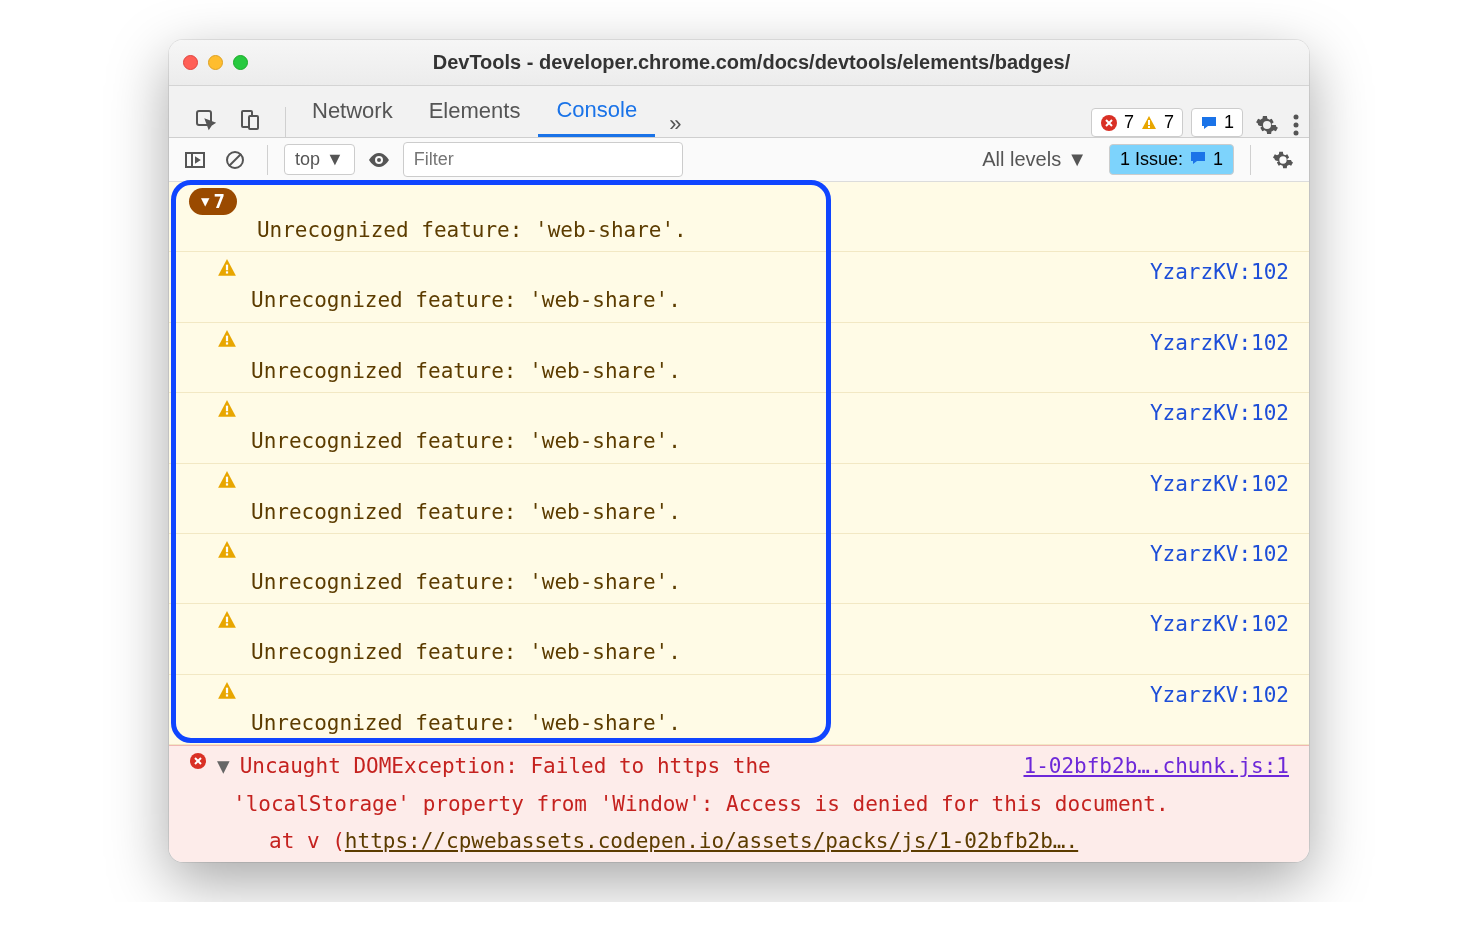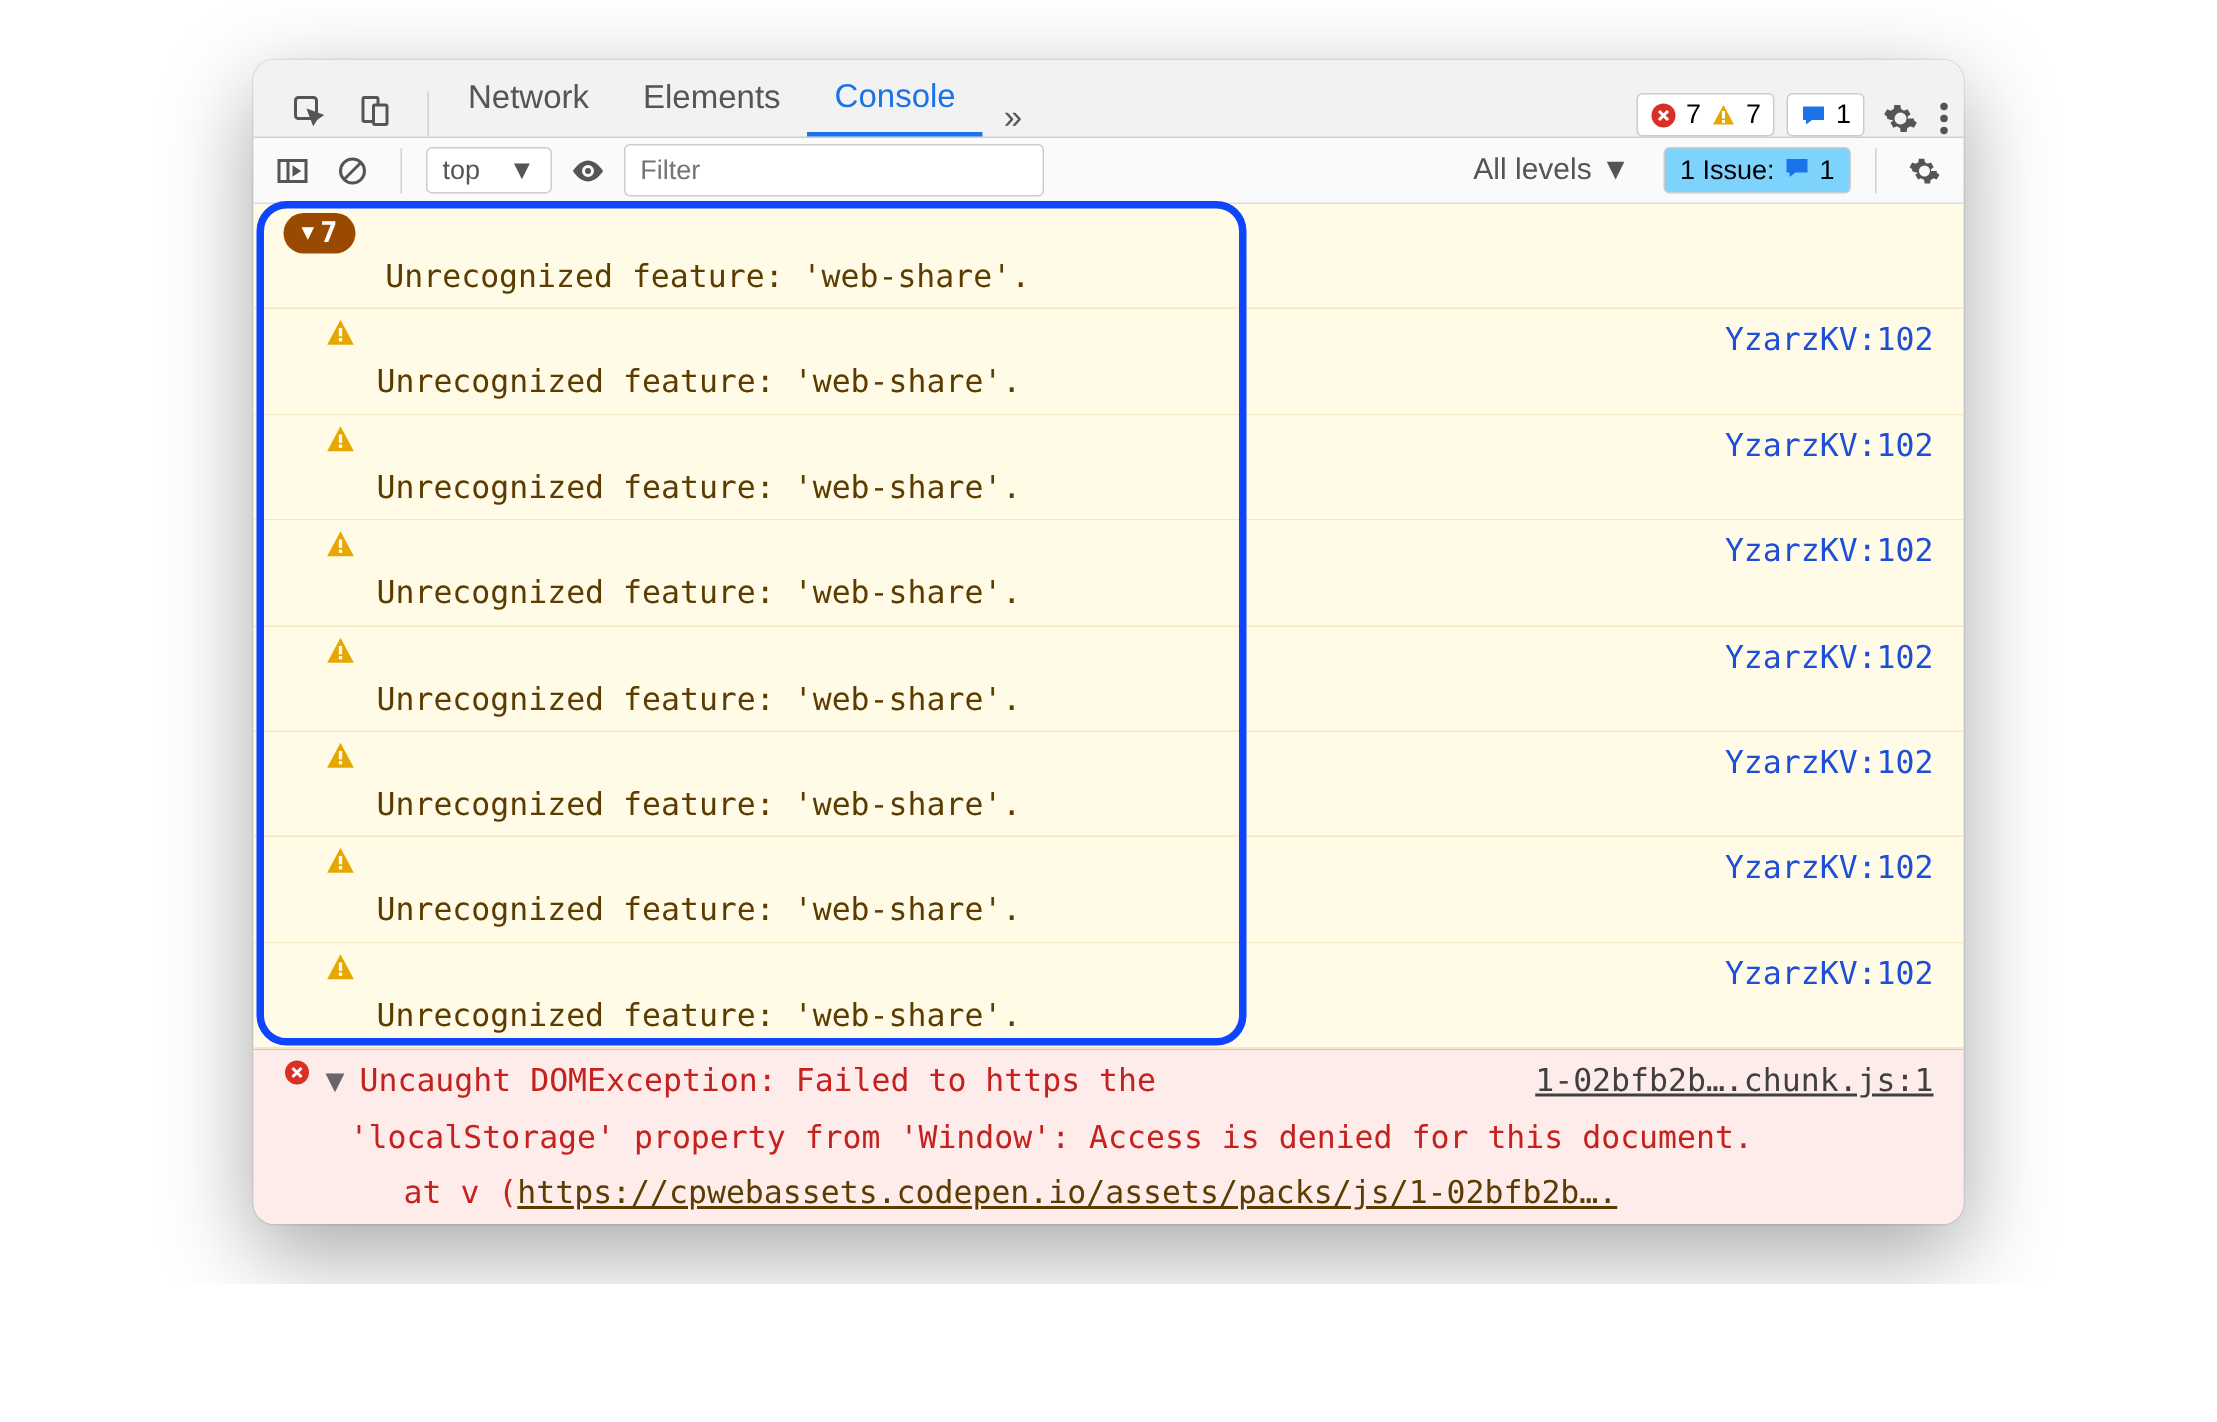--- a/index.html
+++ b/index.html
@@ -59,21 +59,21 @@
   .badge-group .warn-ico { color:#e8a600;}
   .badge-group .msg-ico { color:#1a73e8;}
   .end-icons { display:flex; gap:14px; align-items:center; padding-left:12px;}
   .gear, .kebab { color:#555; }
   
   .toolbar {
     height:44px; border-bottom:1px solid #dcdcdc; background:#fafafa;
     display:flex; align-items:center; padding:0 10px; gap:8px;
   }
   .tb-btn { width:32px;height:32px;display:flex;align-items:center;justify-content:center;color:#555;}
-  .context-select { border:1px solid #ccc; border-radius:4px; padding:4px 10px; background:#fff; color:#555; font-size:18px; display:flex;align-items:center;gap:19px;justify-content:center;}
+  .context-select { border:1px solid #ccc; border-radius:4px; padding:4px 10px; background:#fff; color:#555; font-size:18px; display:flex;align-items:center;gap:6px;justify-content:center;}
   .eye { color:#555; }
   .filter-input { flex:0 0 280px; border:1px solid #ccc; border-radius:4px; padding:6px 10px; font-size:18px; color:#888; background:#fff;}
   .levels { color:#555; font-size:20px; display:flex;align-items:center; gap:6px;}
   .issues { border:1px solid #ccc; border-radius:4px; padding:4px 10px; font-size:18px; display:flex;align-items:flex-start;gap:6px; background:#7dd3fc;}
   
   .console-body { font-family: "SF Mono", Menlo, Consolas, monospace; font-size:21px; line-height:1.4; color:#5f4b00;}
   .highlight-box { position:relative; }
   .highlight-border {
     position:absolute; top:-2px; left:2px; width:660px; height:100%;
     border:5px solid #1045ff; border-radius:20px; pointer-events:none; z-index:5;
@@ -88,31 +88,39 @@
   .warn-tri {
     color:#e8a600; margin-right:14px; flex:0 0 auto; margin-left:28px;
   }
   .msg-text { flex:1; color:#5c3c00;margin-top:28px; }
   .src-link { color:#1d4ed8; margin-left:auto; padding-left:20px;}
   .row.error { background:#fdecea; color:#c5221f; border-top:1px solid #f0b7b3; border-bottom:none;}
   .row.error .disc { display:flex; gap:8px; flex-direction:column; width:100%;}
   .err-line1 { display:flex; gap:10px; align-items:flex-start;}
   .err-icon-circle { color:#d93025; flex:0 0 auto;}
   .err-caret { color:#666; }
-  .err-src { color:#404040; text-decoration:underline; margin-left:auto;}
+  .err-src { color:#6d28d9; text-decoration:underline; margin-left:auto;}
   .err-body { padding-left:44px; color:#c5221f;}
   .err-trace { padding-left:80px; color:#c5221f;}
   .err-trace a { color:#5c3c00; text-decoration:underline;}
   svg { display:block; }
 </style>
 </head>
 <body>
 
 <div class="window">
 
+  <div class="titlebar">
+    <div class="traffic">
+      <div class="dot red"></div>
+      <div class="dot yellow"></div>
+      <div class="dot green"></div>
+    </div>
+    <div class="title">DevTools - developer.chrome.com/docs/devtools/elements/badges/</div>
+  </div>
 
   <div class="tabs">
     <div class="tool-icons">
       <div class="tool-btn">
         <svg width="24" height="24" viewBox="0 0 24 24" fill="none" stroke="currentColor" stroke-width="2">
             <rect x="3" y="3" width="14" height="14" rx="2"></rect>
             <path d="M12 12 l8 3 -3 2 -2 3z" fill="currentColor"></path>
           </svg>
       </div>
       <div class="tool-btn">

